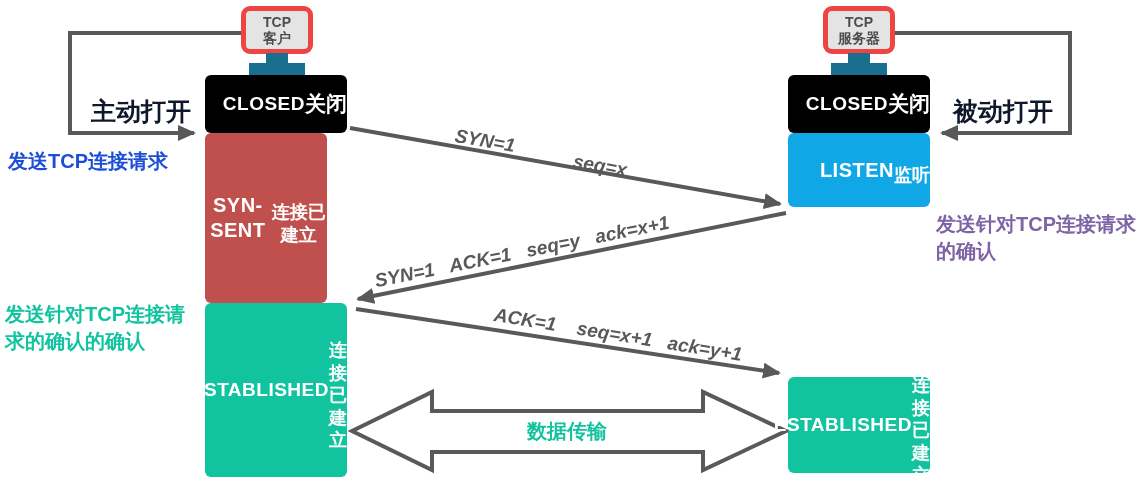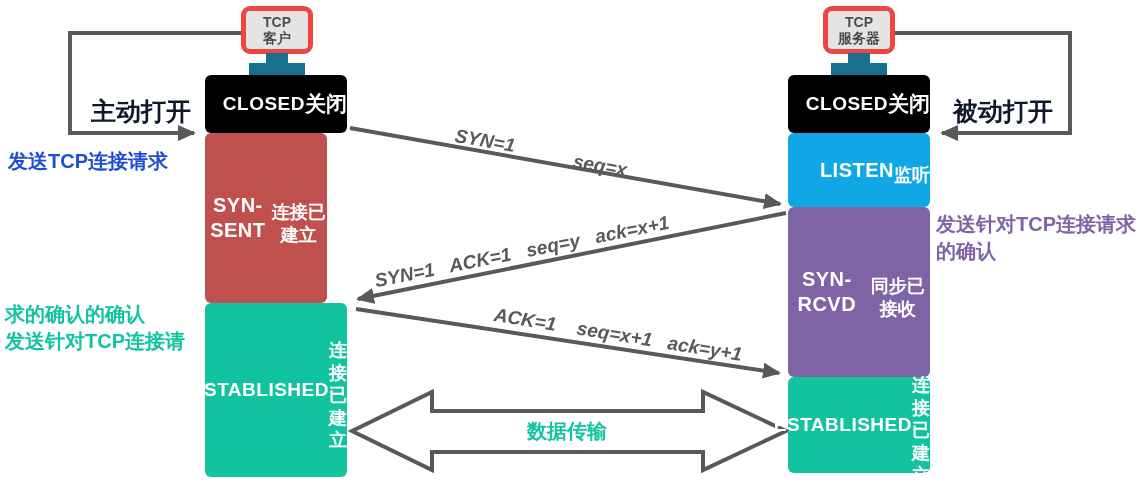--- a/index.html
+++ b/index.html
@@ -127,36 +127,32 @@
   </div>
 
   <div class="state server-closed">
     <span class="en">CLOSED</span>
     <span class="zh">关闭</span>
   </div>
   <div class="state server-listen">
     <span class="en">LISTEN</span>
     <span class="zh">监听</span>
   </div>
-  <div class="state server-synrcvd">
-    <span class="en">SYN-RCVD</span>
-    <span class="zh">同步已接收</span>
-  </div>
   <div class="state server-est">
     <span class="en">ESTABLISHED</span>
     <span class="zh">连接已建立</span>
   </div>
 
   <div class="open-label active-open">主动打开</div>
   <div class="open-label passive-open">被动打开</div>
 
   <div class="annot annot-red">发送TCP连接请求</div>
   <div class="annot annot-green">
+    <div>发送针对TCP连接请</div>
     <div>求的确认的确认</div>
-    <div>发送针对TCP连接请</div>
   </div>
   <div class="annot annot-purple">
     <div>发送针对TCP连接请求</div>
     <div>的确认</div>
   </div>
 
   <div class="msg msg1a">SYN=1</div>
   <div class="msg msg1b">seq=x</div>
   <div class="msg msg2">SYN=1   ACK=1   seq=y   ack=x+1</div>
   <div class="msg msg3">ACK=1    seq=x+1   ack=y+1</div>

